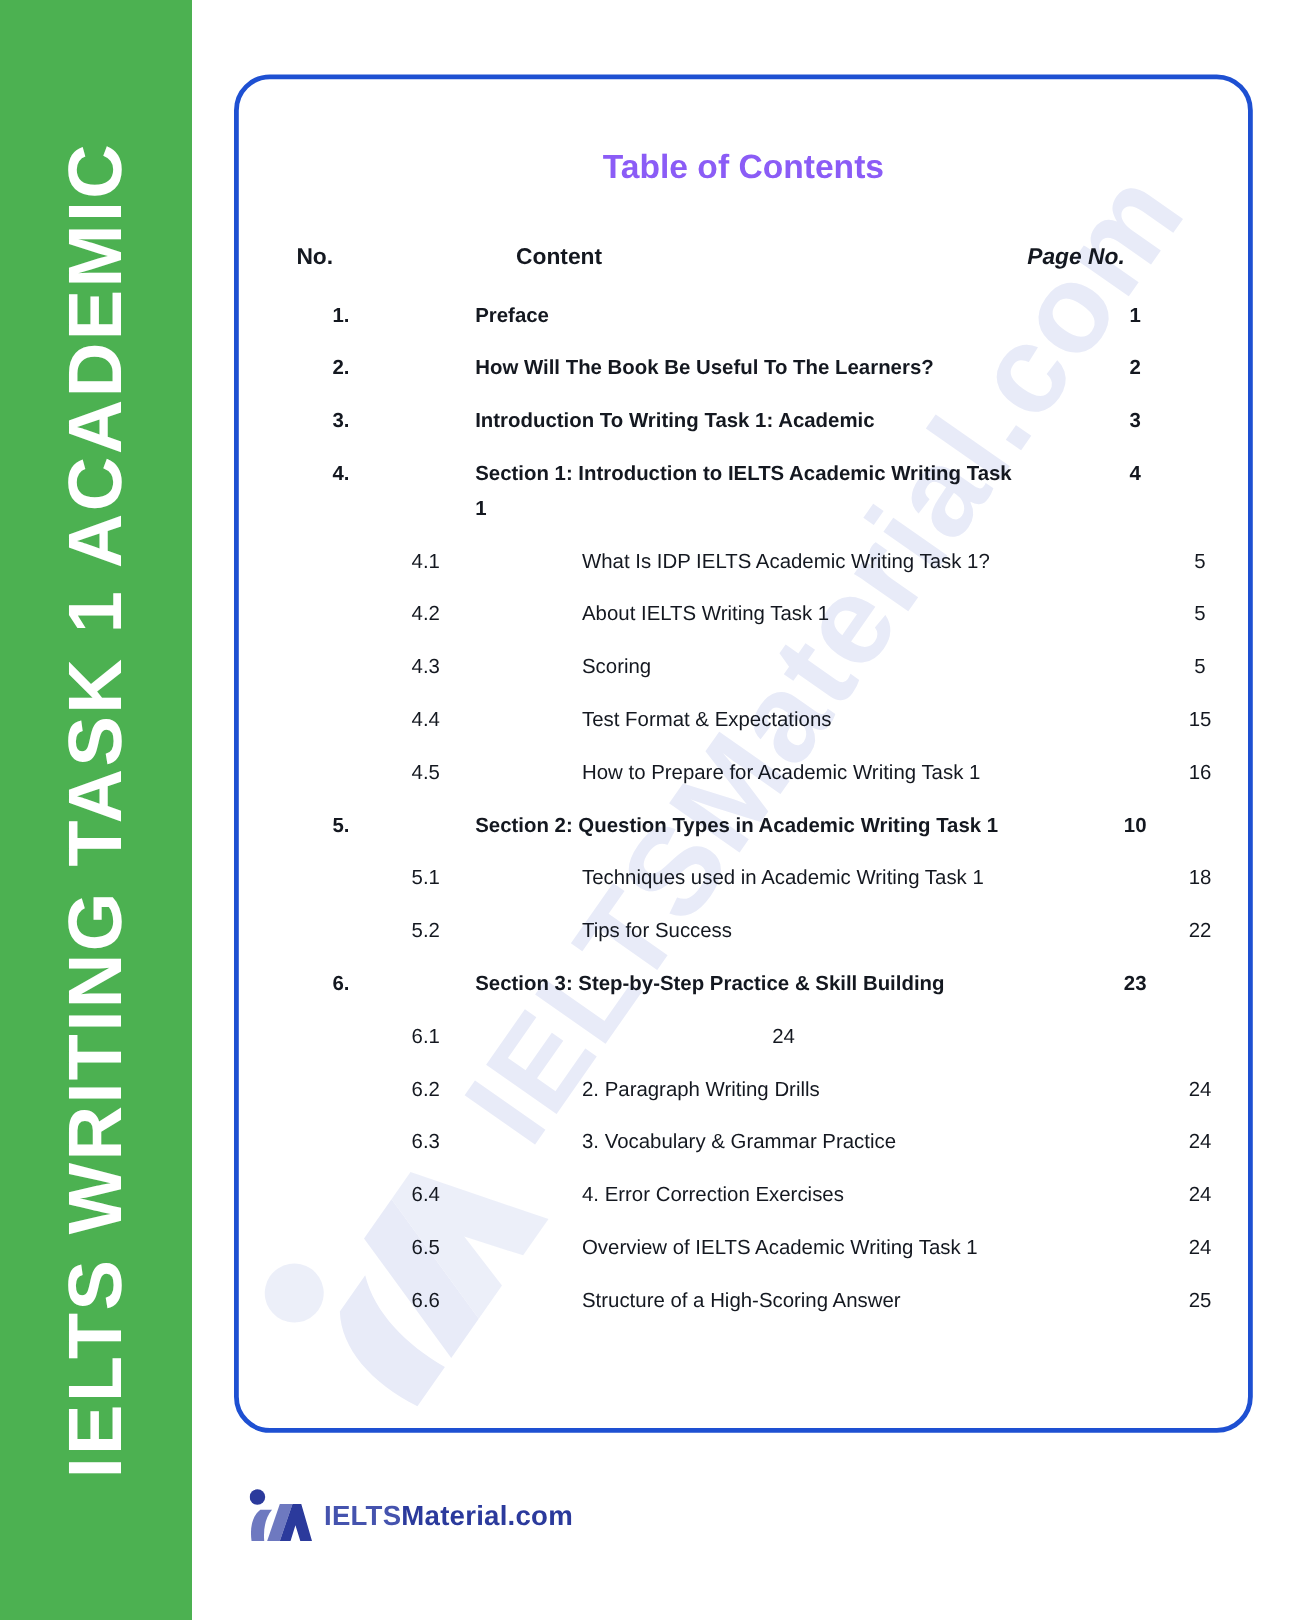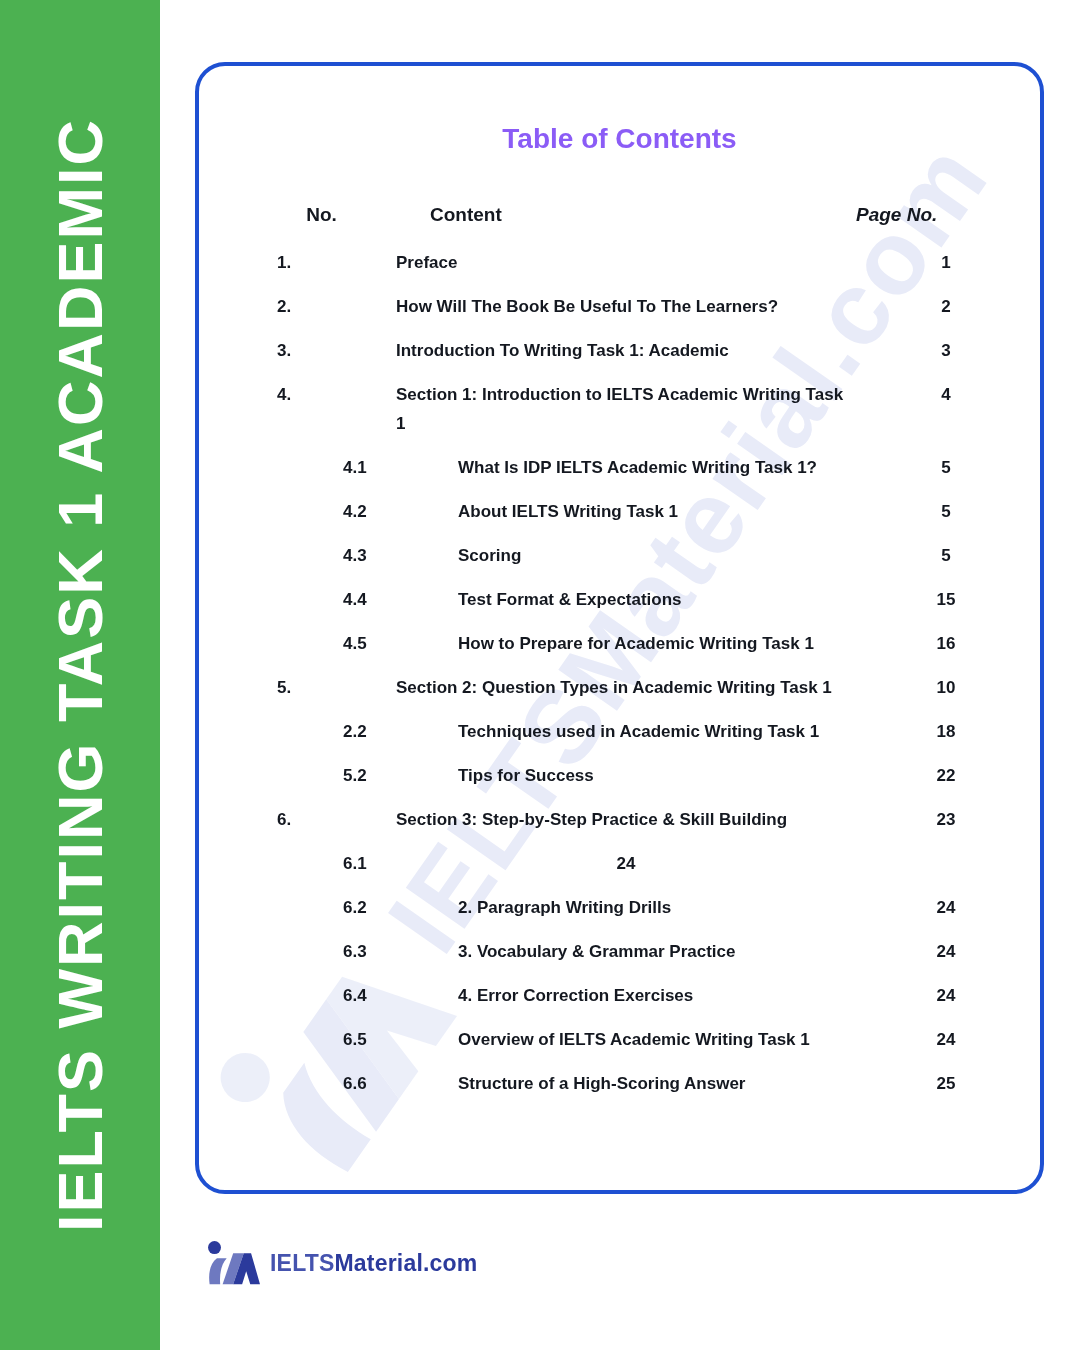--- a/index.html
+++ b/index.html
@@ -74,31 +74,31 @@
     color:#8b5cf6;
   }
   .toc-header,.row{
     display:grid;
     grid-template-columns:197px 460px 180px;
   }
   .toc-header{
     font-size:19px;line-height:30px;font-weight:700;
     margin-bottom:18px;
   }
-  .h-no{text-align:center;padding-left:48px;}
+  .h-no{padding-left:48px;}
   .h-content{padding-left:34px;}
   .h-page{text-align:left;font-style:italic;}
 
   .row{
     font-size:17px;line-height:29px;
     margin-bottom:15px;
   }
   .row.main{font-weight:700;}
   .row.main .cell-num{padding-left:78px;}
-  .row.sub{font-weight:700;}
+  .row.sub{font-weight:400;gap:27px;}
   .row.sub .cell-num{padding-left:144px;}
   .row.sub .cell-text{padding-left:62px;}
   .cell-page{text-align:center;}
 
   
   .brand{
     position:absolute;left:208px;top:1240px;
     display:flex;align-items:center;gap:10px;
   }
   .brand-mark{width:52px;height:46px;}
@@ -193,21 +193,21 @@
     <div class="cell-page">16</div>
   </div>
 
   <div class="row main">
     <div class="cell-num">5.</div>
     <div class="cell-text">Section 2: Question Types in Academic Writing Task 1</div>
     <div class="cell-page">10</div>
   </div>
 
   <div class="row sub">
-    <div class="cell-num">2.2</div>
+    <div class="cell-num">5.1</div>
     <div class="cell-text">Techniques used in Academic Writing Task 1</div>
     <div class="cell-page">18</div>
   </div>
 
   <div class="row sub">
     <div class="cell-num">5.2</div>
     <div class="cell-text">Tips for Success</div>
     <div class="cell-page">22</div>
   </div>
 

